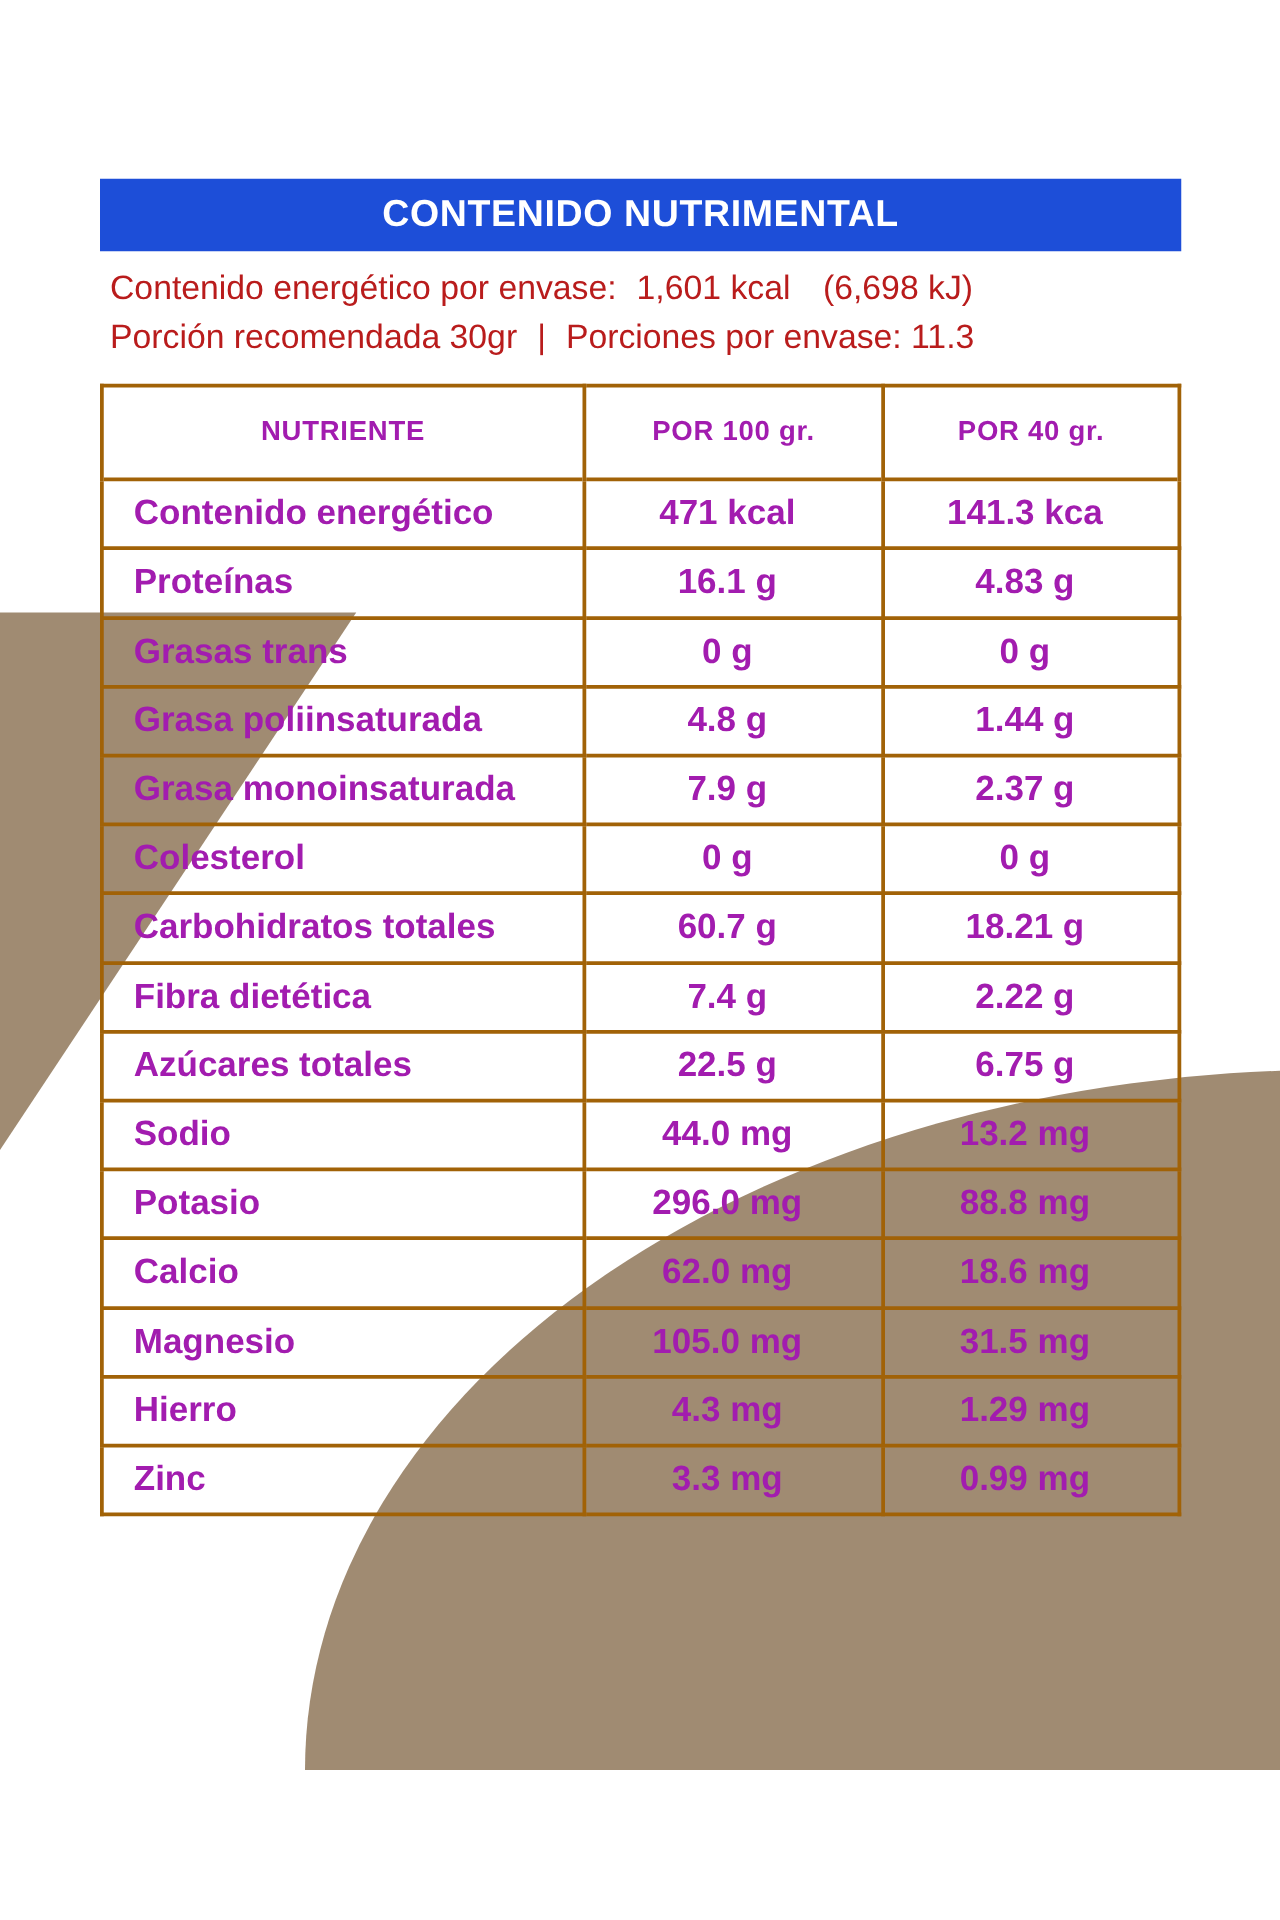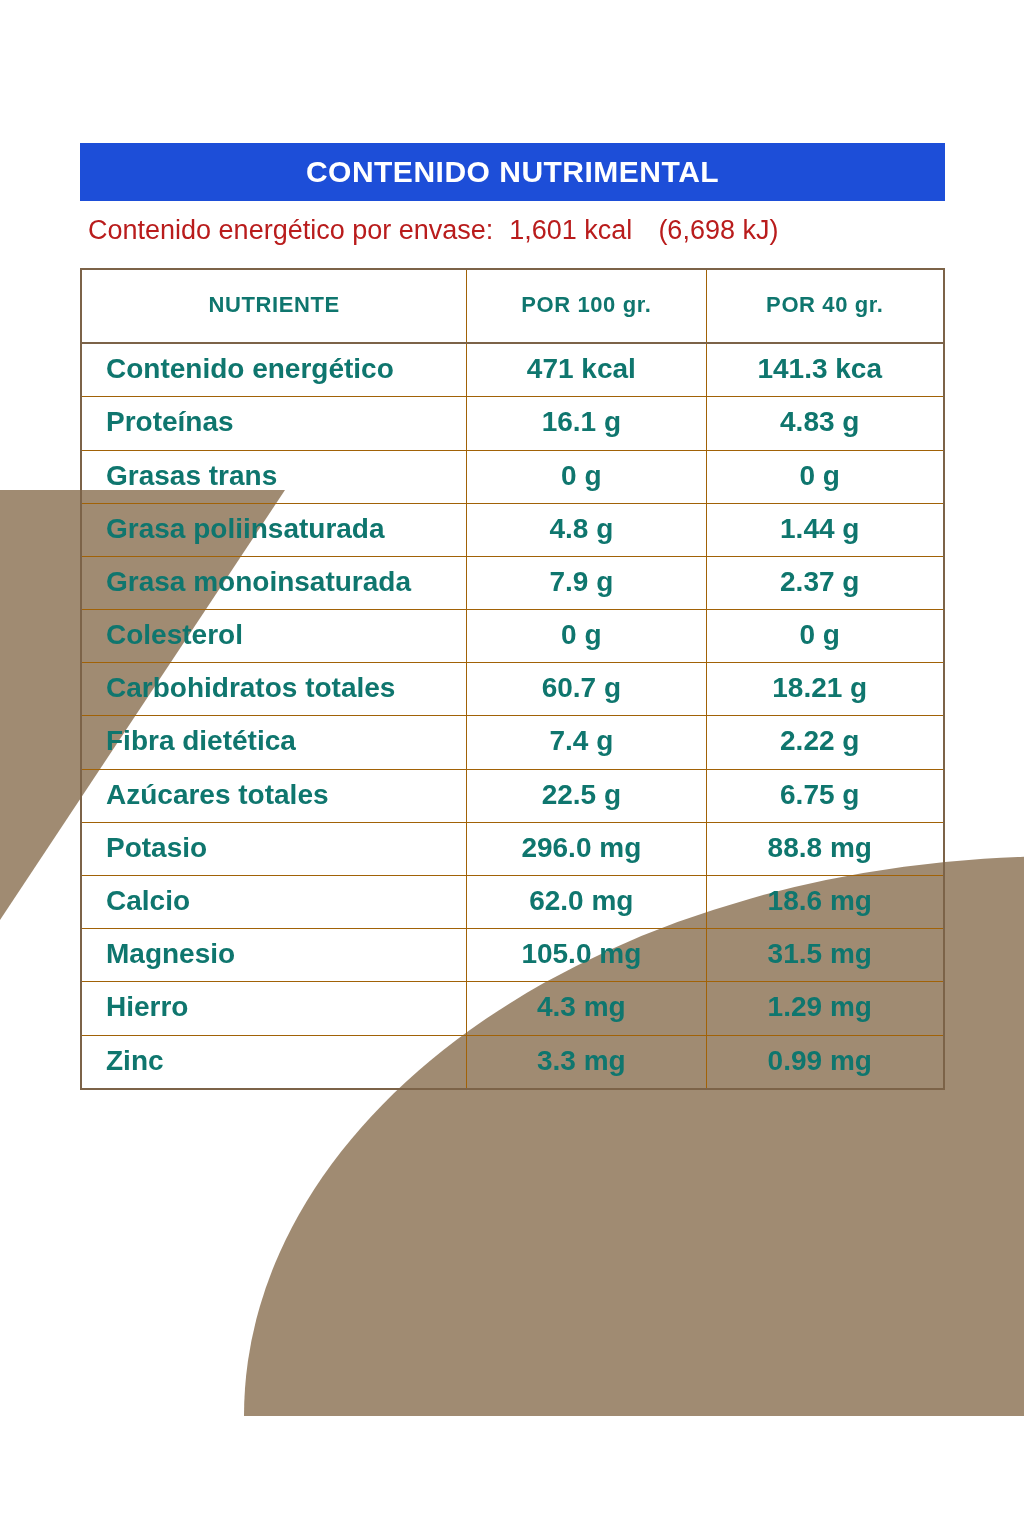--- a/index.html
+++ b/index.html
@@ -78,22 +78,22 @@
   
   .nutri-table {
     margin-top: 12px;
     border: 2px solid #7c6348;
     border-collapse: collapse;
     width: 865px;
     background: transparent;
   }
   .nutri-table th,
   .nutri-table td {
-    border: 1px solid #a16207;
-    color: #0f766e;
+    border: 3px solid #a16207;
+    color: #a21caf;
     background: transparent;
   }
   .nutri-table thead th {
     font-size: 22px;
     font-weight: bold;
     letter-spacing: 0.6px;
     padding: 22px 0 24px 0;
     text-align: center;
     border-bottom: 2px solid #7c6348;
   }
@@ -126,20 +126,23 @@
 </div>
 
 <div class="panel">
 
   <div class="title-bar">CONTENIDO NUTRIMENTAL</div>
 
   <div class="summary">
     <div class="summary-line">
       <span>Contenido energético por envase:</span><span class="sp-md"></span><span>1,601 kcal</span><span class="sp-lg"></span><span>(6,698 kJ)</span>
     </div>
+    <div class="summary-line">
+      <span>Porción recomendada 30gr</span><span class="sp-md"></span><span>|</span><span class="sp-md"></span><span>Porciones por envase: 11.3</span>
+    </div>
   </div>
 
   <table class="nutri-table">
     <thead>
       <tr>
         <th class="col-nutrient">NUTRIENTE</th>
         <th class="col-100">POR 100 gr.</th>
         <th class="col-30">POR 40 gr.</th>
       </tr>
     </thead>
@@ -183,20 +186,25 @@
         <td class="name">Fibra dietética</td>
         <td class="val">7.4 g</td>
         <td class="val">2.22 g</td>
       </tr>
       <tr>
         <td class="name">Azúcares totales</td>
         <td class="val">22.5 g</td>
         <td class="val">6.75 g</td>
       </tr>
       <tr>
+        <td class="name">Sodio</td>
+        <td class="val">44.0 mg</td>
+        <td class="val">13.2 mg</td>
+      </tr>
+      <tr>
         <td class="name">Potasio</td>
         <td class="val">296.0 mg</td>
         <td class="val">88.8 mg</td>
       </tr>
       <tr>
         <td class="name">Calcio</td>
         <td class="val">62.0 mg</td>
         <td class="val">18.6 mg</td>
       </tr>
       <tr>

